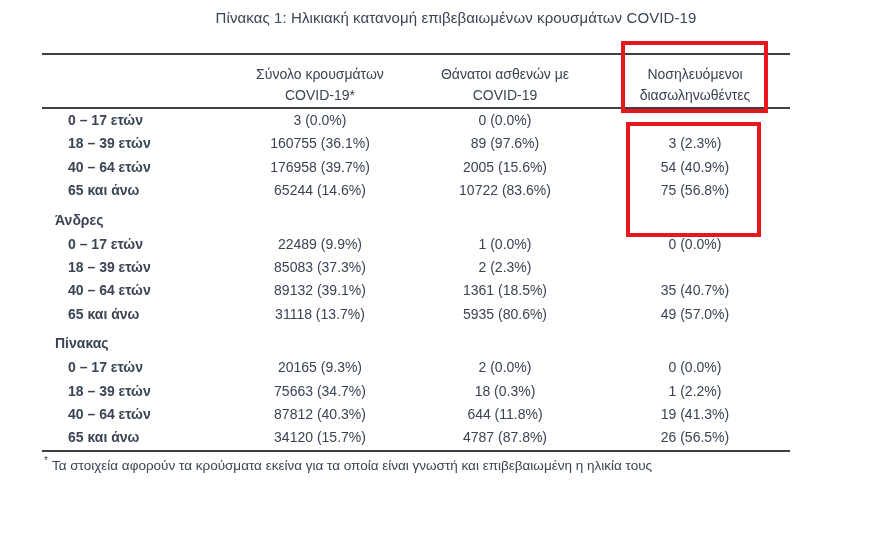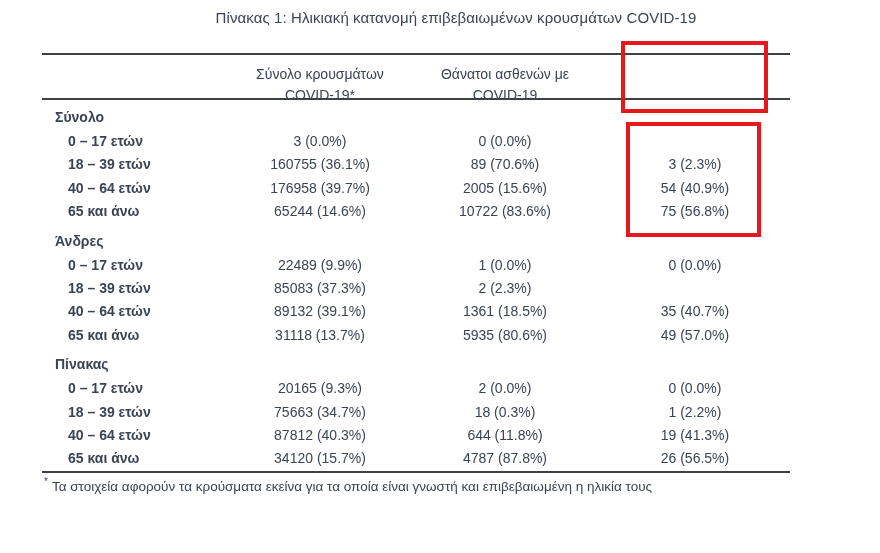--- a/index.html
+++ b/index.html
@@ -10,21 +10,21 @@
   .title {
     position:absolute; top:9px; left:16px; width:880px;
     text-align:center; font-size:15px; letter-spacing:0.1px;
   }
   .table {
     position:absolute; left:42px; top:53px; width:748px;
   }
   .thead {
     display:grid; grid-template-columns:188px 180px 190px 190px;
     border-top:2px solid #3d4144; border-bottom:2px solid #3d4144;
-    height:47px; box-sizing:border-box; align-items:start;
+    height:56px; box-sizing:border-box; align-items:start;
   }
   .hc { text-align:center; padding-top:9px; }
   .hl { font-size:14px; line-height:21px; }
   .row, .grouprow {
     display:grid; grid-template-columns:188px 180px 190px 190px;
     font-size:14px;
   }
   .row { height:23.4px; line-height:23.4px; }
   .grouprow { height:30px; line-height:34px; }
   .group-label { font-weight:bold; padding-left:13px; }
@@ -51,36 +51,37 @@
     <div class="thead">
       <div class="hc"></div>
       <div class="hc">
         <div class="hl">Σύνολο κρουσμάτων</div>
         <div class="hl">COVID-19*</div>
       </div>
       <div class="hc">
         <div class="hl">Θάνατοι ασθενών με</div>
         <div class="hl">COVID-19</div>
       </div>
+      <div class="hc">
+        <div class="hl">Νοσηλευόμενοι</div>
+        <div class="hl">διασωληνωθέντες</div>
+      </div>
     </div>
 
     <div class="tbody">
 
-      <div class="grouprow">
-        <div class="group-label">Σύνολο</div>
-      </div>
       <div class="row">
         <div class="age">0 – 17 ετών</div>
         <div class="cv">3 (0.0%)</div>
         <div class="cv">0 (0.0%)</div>
       </div>
       <div class="row">
         <div class="age">18 – 39 ετών</div>
         <div class="cv">160755 (36.1%)</div>
-        <div class="cv">89 (70.6%)</div>
+        <div class="cv">89 (97.6%)</div>
         <div class="cv">3 (2.3%)</div>
       </div>
       <div class="row">
         <div class="age">40 – 64 ετών</div>
         <div class="cv">176958 (39.7%)</div>
         <div class="cv">2005 (15.6%)</div>
         <div class="cv">54 (40.9%)</div>
       </div>
       <div class="row">
         <div class="age">65 και άνω</div>

